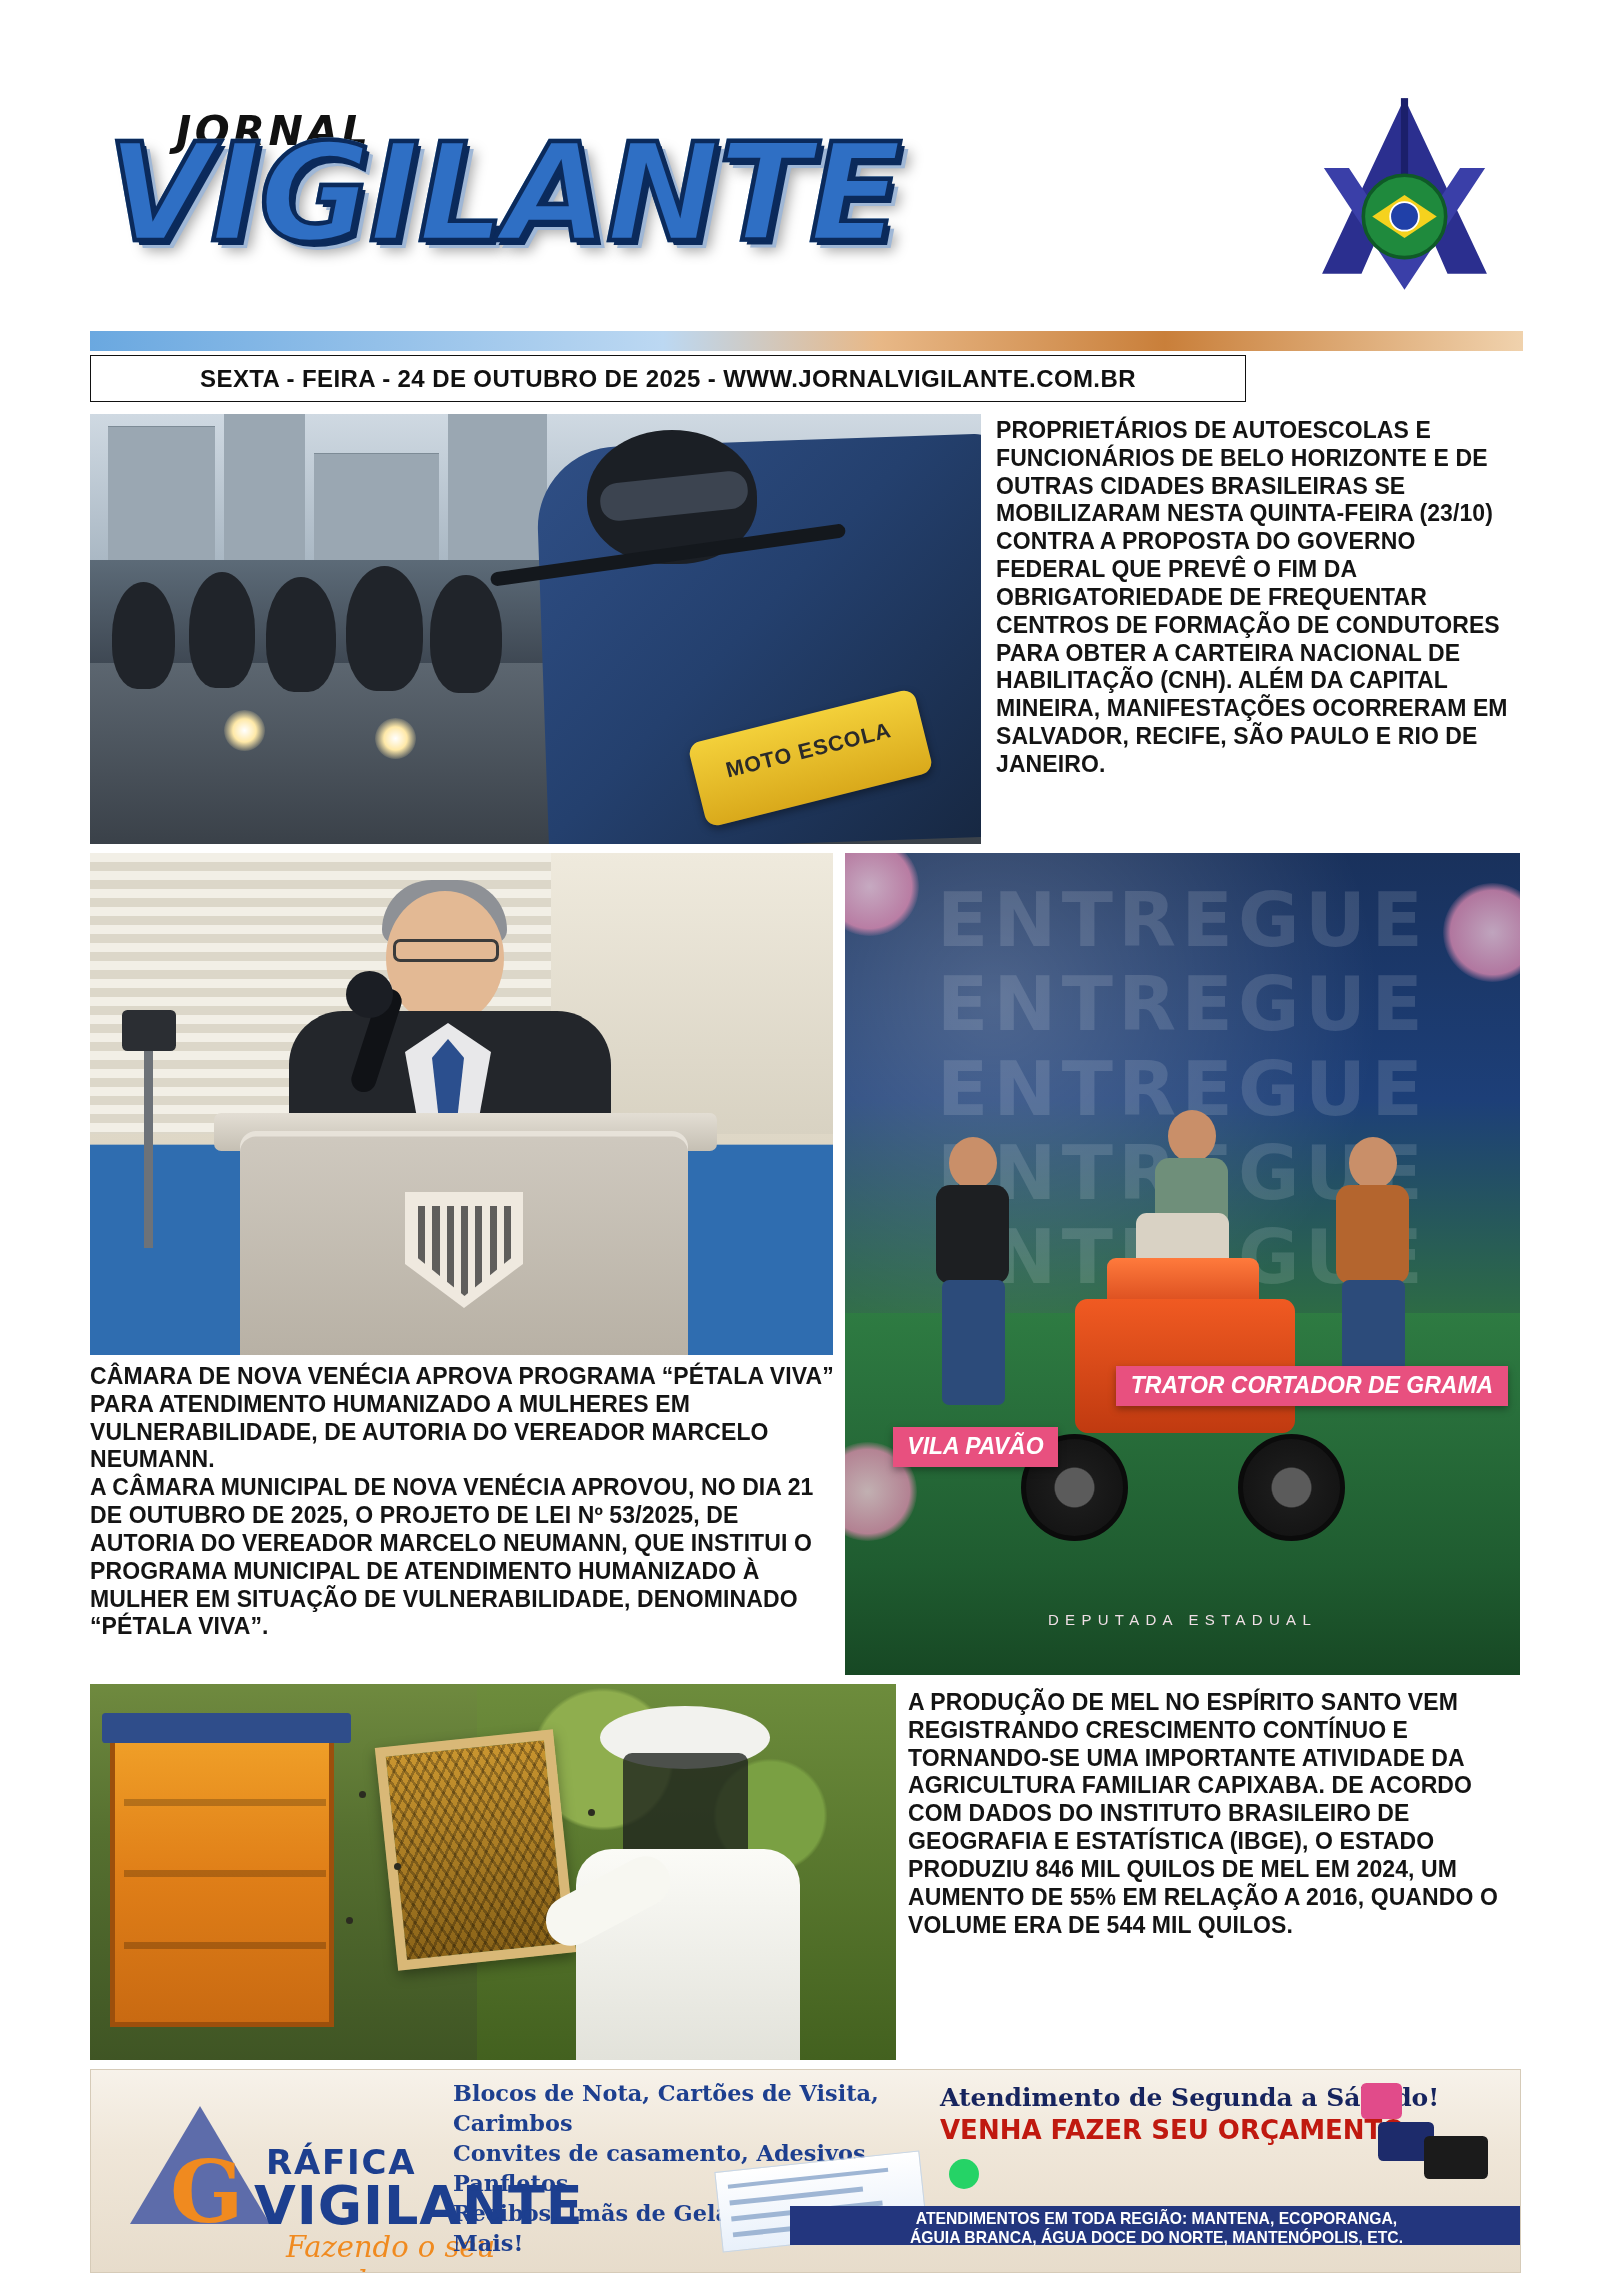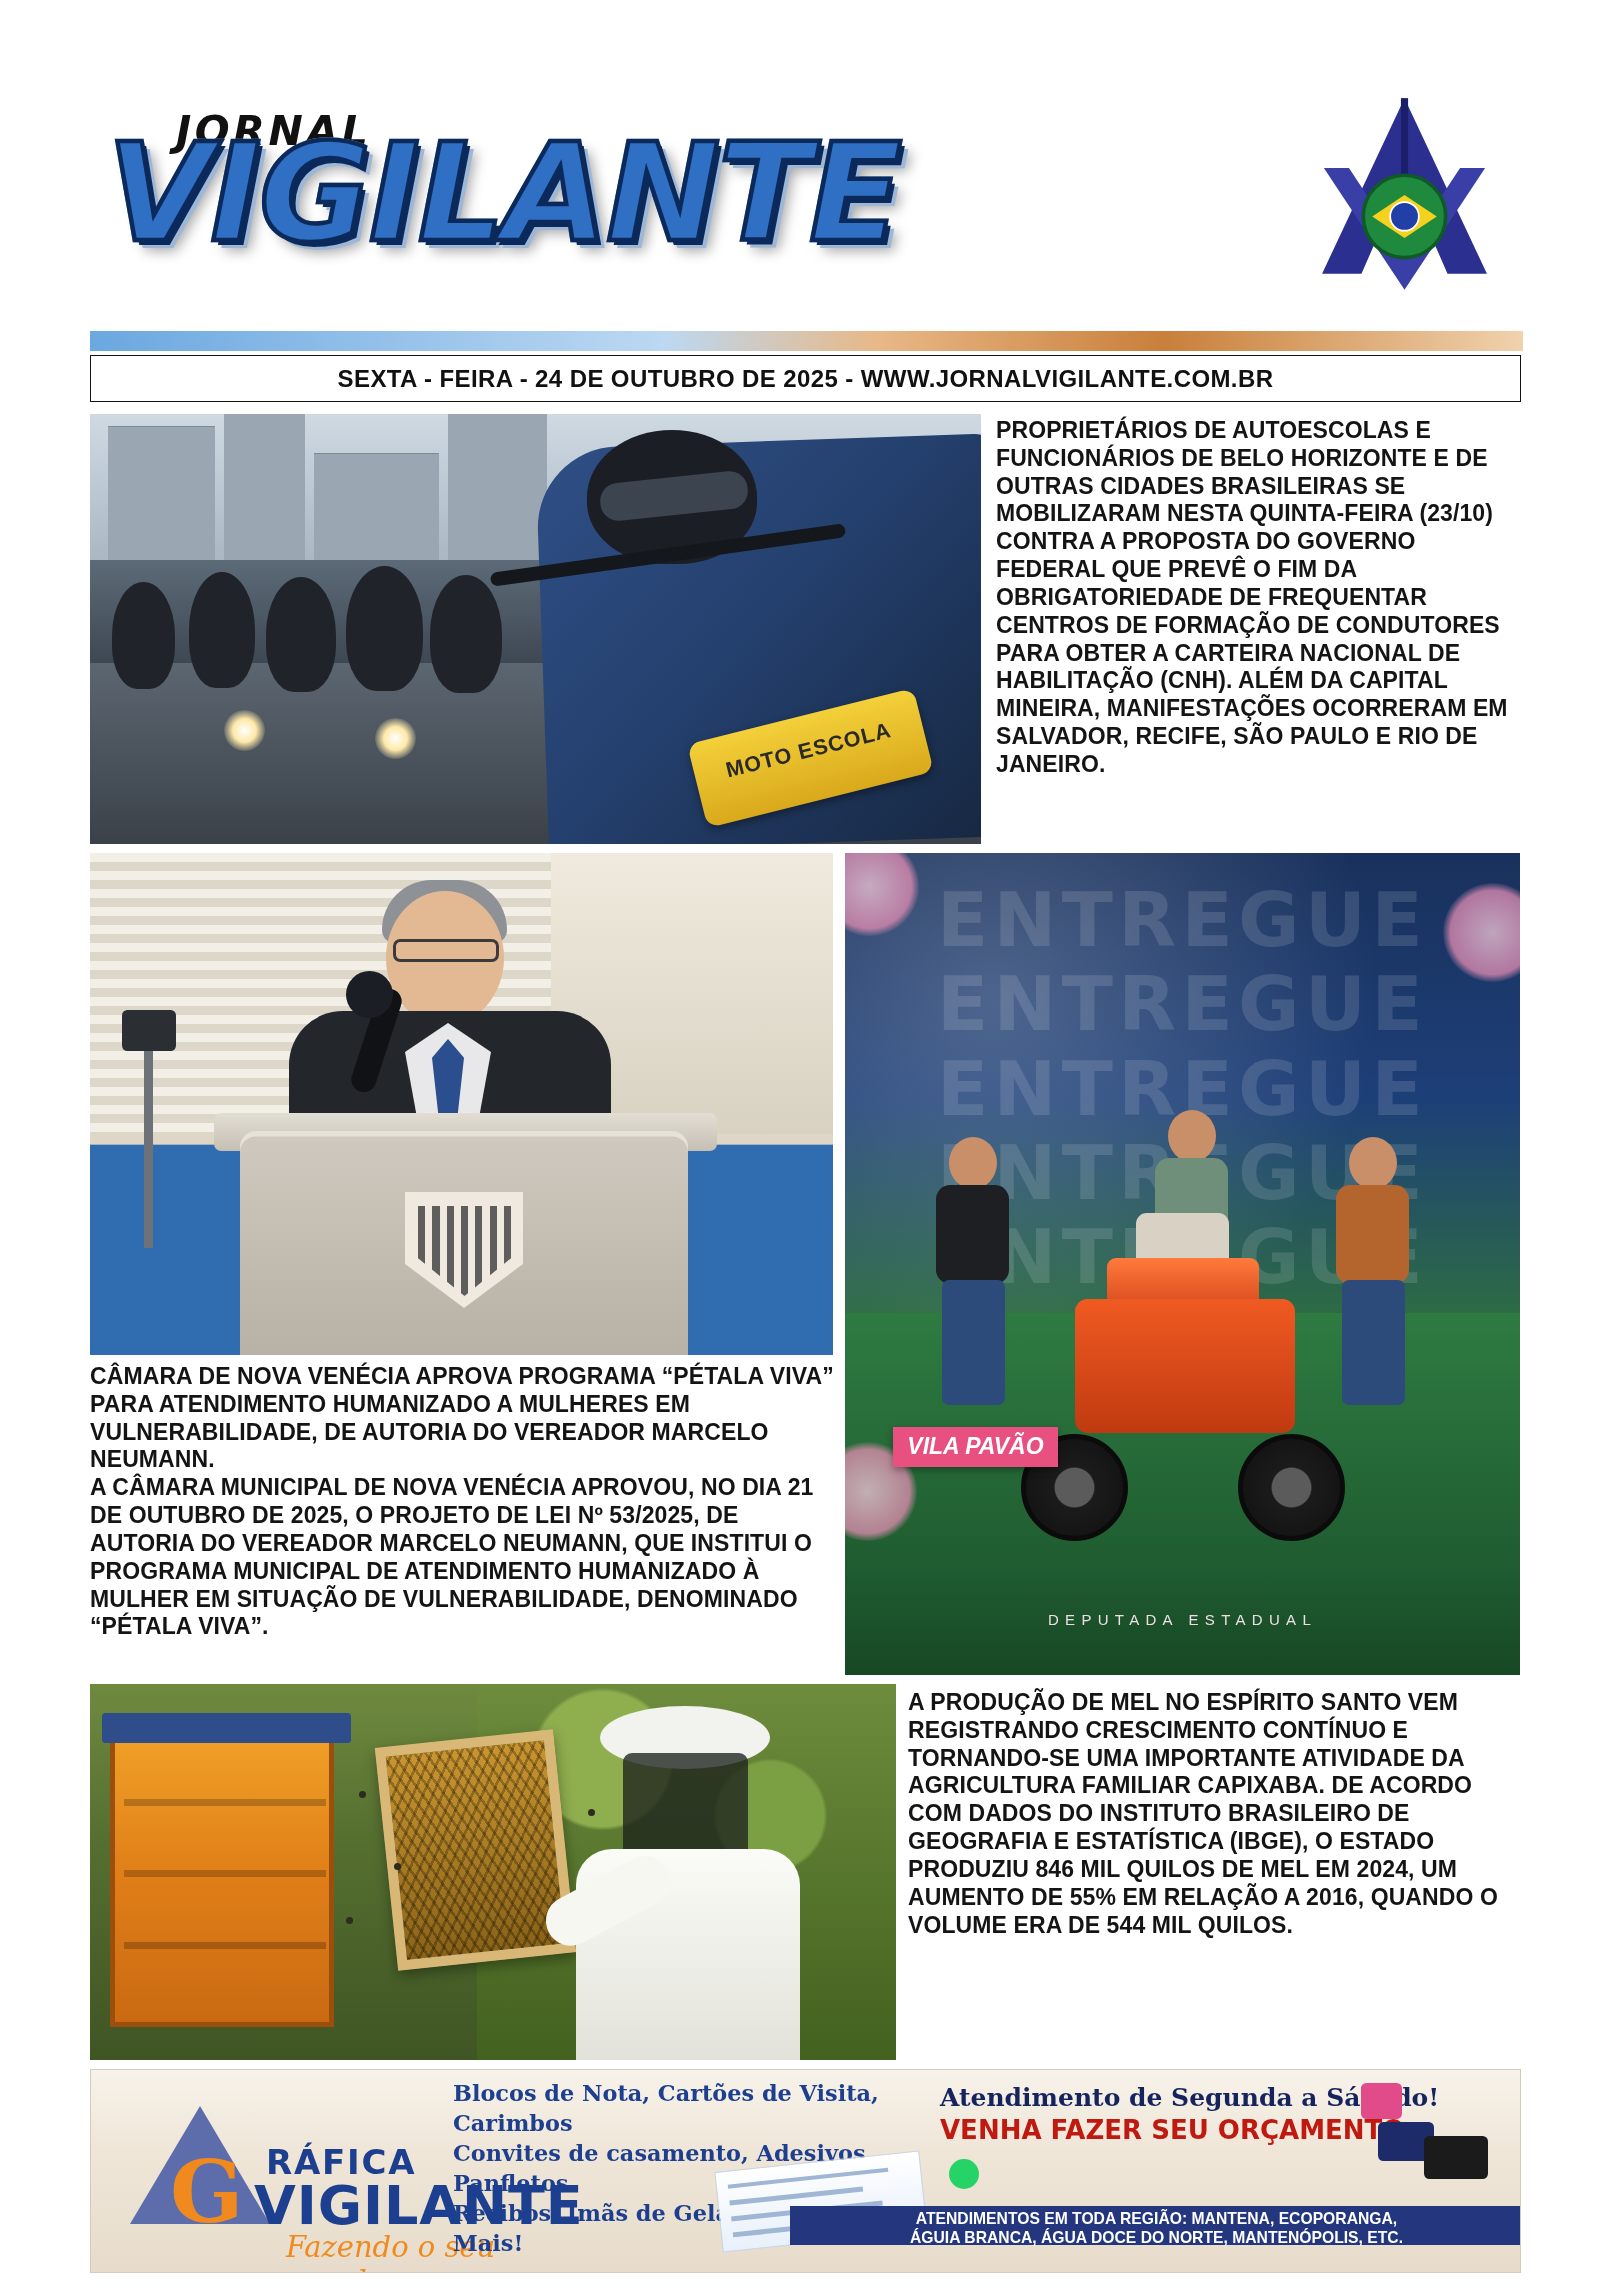--- a/index.html
+++ b/index.html
@@ -62,21 +62,21 @@
     position: absolute;
     left: 90px; top: 331px;
     width: 1433px; height: 19.7px;
     background: linear-gradient(90deg,#6aa8e0,#bcd8f2 40%,#e8b887 55%,#c97f3a 75%,#f0d2ad);
   }
 
   
   .datebar {
     position: absolute;
     left: 90px; top: 355px;
-    width: 1431px; height: 47px;
+    width: 1156px; height: 47px;
     border: 1.8px solid #111;
     background: #ffffff;
     display: flex;
     align-items: center;
     justify-content: center;
   }
   .datebar span {
     font-size: 24px;
     font-weight: bold;
     letter-spacing: 0.4px;
@@ -651,20 +651,22 @@
     </div>
 
     <div class="tractor">
       <div class="t-seat"></div>
       <div class="t-hood"></div>
       <div class="t-body"></div>
       <div class="t-wheel left"></div>
       <div class="t-wheel right"></div>
     </div>
 
+    <div class="tag t-right">TRATOR CORTADOR
+DE GRAMA</div>
     <div class="tag t-left">VILA PAVÃO</div>
 
     <div class="sig">
       <div class="rl">DEPUTADA ESTADUAL</div>
     </div>
   </div>
 
   <div class="ph4">
     <div class="foliage"></div>
     <div class="hive">

